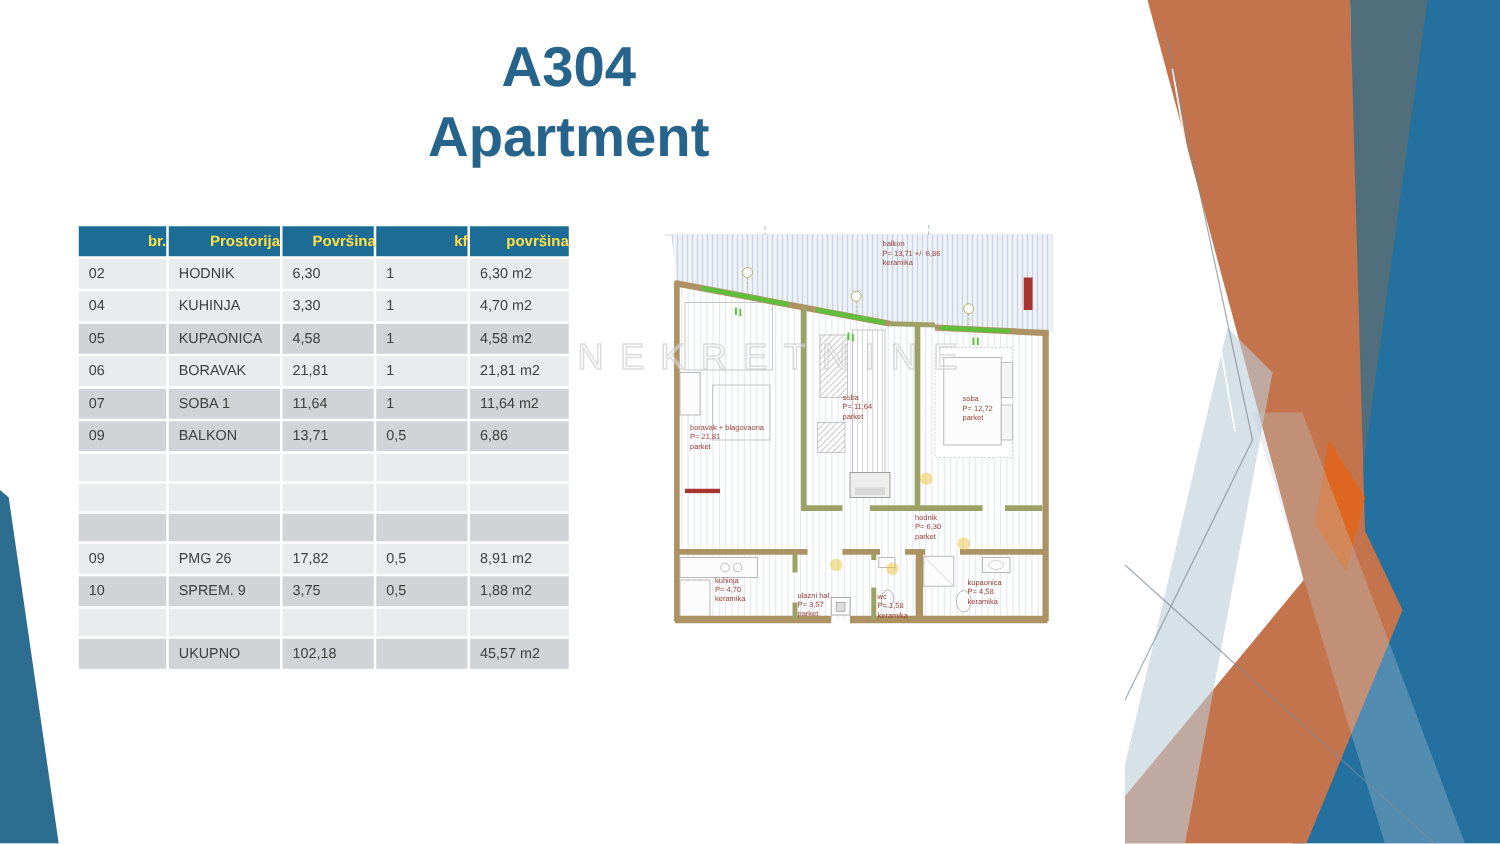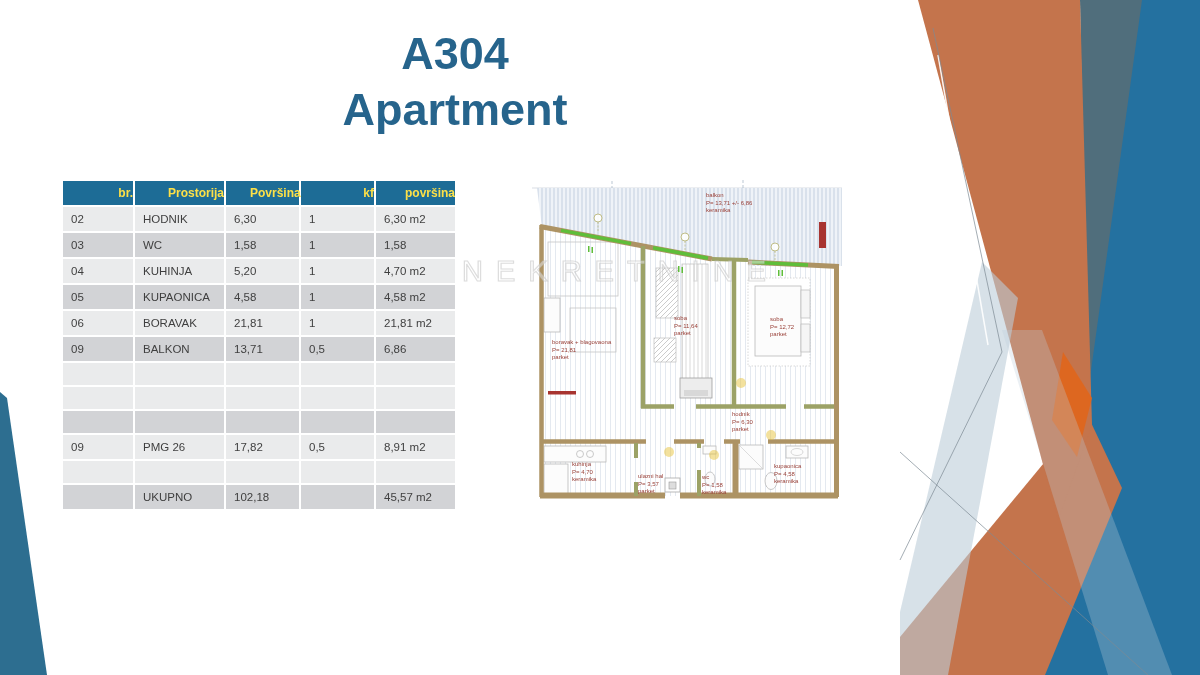--- a/index.html
+++ b/index.html
@@ -28,21 +28,21 @@
   .wall-olive{stroke:var(--plan_wall_olive);stroke-linecap:butt;}
   .win{stroke:var(--plan_window_green);stroke-linecap:butt;}
   .furn{fill:#FCFCFC;stroke:#B9B9B9;stroke-width:.8;}
   .furn2{fill:none;stroke:#C6C6C6;stroke-width:.8;}
 
   
   .watermark{position:absolute;left:446px;top:253px;width:370px;pointer-events:none;
              color:rgba(255,255,255,.55);}
   .wm1{font-size:114px;font-weight:700;line-height:1;letter-spacing:4px;
        color:rgba(255,255,255,.55);-webkit-text-stroke:2px rgba(193,193,193,.55);}
-  .wm2{margin-top:2px;padding-left:16px;font-size:29px;letter-spacing:13px;
+  .wm2{margin-top:17px;padding-left:16px;font-size:29px;letter-spacing:13px;
        color:rgba(255,255,255,.4);-webkit-text-stroke:1.2px rgba(193,193,193,.55);}
 
   
   .deco-right{position:absolute;right:0;top:0;width:312px;height:675px;}
   .deco-left{position:absolute;left:0;bottom:0;width:60px;height:290px;}
   .deco-blue{fill:var(--deco_blue);}
   .deco-slate{fill:var(--deco_slate);}
   .deco-orange{fill:var(--deco_orange);}
   .deco-orange-bright{fill:var(--deco_orange_bright);}
   .deco-light{fill:var(--deco_lightblue);}
@@ -79,47 +79,47 @@
       </tr>
     </thead>
     <tbody>
         <tr class="light">
           <td>02</td>
           <td>HODNIK</td>
           <td>6,30</td>
           <td>1</td>
           <td>6,30 m2</td>
         </tr>
-        <tr class="dark">
-          <td>03</td>
-          <td>WC</td>
-          <td>1,58</td>
-          <td>1</td>
-          <td>1,58</td>
-        </tr>
         <tr class="light">
           <td>04</td>
           <td>KUHINJA</td>
-          <td>5,20</td>
+          <td>3,30</td>
           <td>1</td>
           <td>4,70 m2</td>
         </tr>
         <tr class="dark">
           <td>05</td>
           <td>KUPAONICA</td>
           <td>4,58</td>
           <td>1</td>
           <td>4,58 m2</td>
         </tr>
         <tr class="light">
           <td>06</td>
           <td>BORAVAK</td>
           <td>21,81</td>
           <td>1</td>
           <td>21,81 m2</td>
+        </tr>
+        <tr class="dark">
+          <td>07</td>
+          <td>SOBA 1</td>
+          <td>11,64</td>
+          <td>1</td>
+          <td>11,64 m2</td>
         </tr>
         <tr class="dark">
           <td>09</td>
           <td>BALKON</td>
           <td>13,71</td>
           <td>0,5</td>
           <td>6,86</td>
         </tr>
         <tr class="light empty">
           <td></td>
@@ -141,20 +141,27 @@
           <td></td>
           <td></td>
           <td></td>
         </tr>
         <tr class="light">
           <td>09</td>
           <td>PMG 26</td>
           <td>17,82</td>
           <td>0,5</td>
           <td>8,91 m2</td>
+        </tr>
+        <tr class="dark">
+          <td>10</td>
+          <td>SPREM. 9</td>
+          <td>3,75</td>
+          <td>0,5</td>
+          <td>1,88 m2</td>
         </tr>
         <tr class="light empty">
           <td></td>
           <td></td>
           <td></td>
           <td></td>
           <td></td>
         </tr>
         <tr class="dark">
           <td></td>

